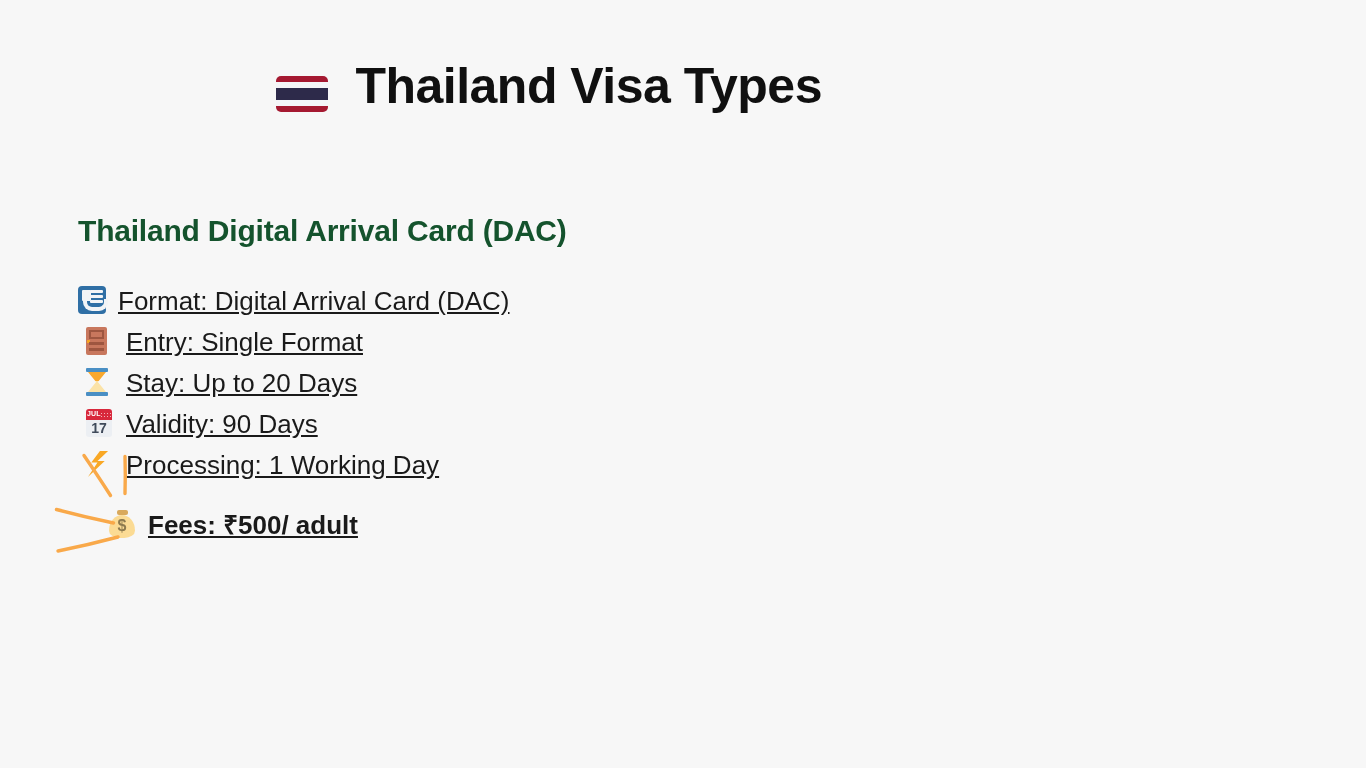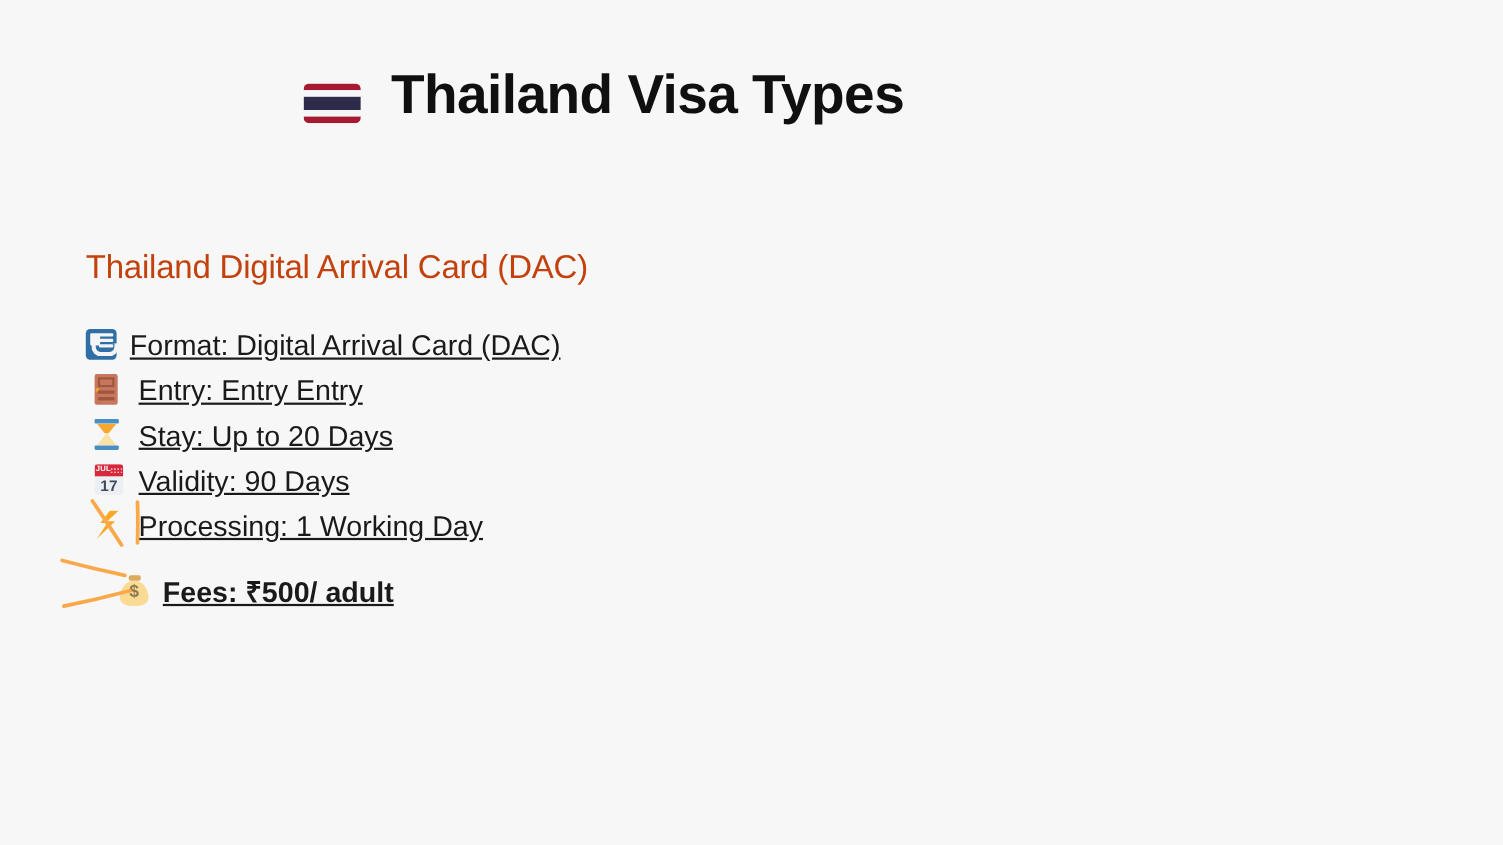--- a/index.html
+++ b/index.html
@@ -60,25 +60,25 @@
 
   
   .content {
     position: absolute;
     left: 78px;
     top: 206px;
     width: 1100px;
   }
   .section-heading {
     font-size: 30px;
-    font-weight: normal;
+    font-weight: bold;
     line-height: 44px;
     letter-spacing: -0.2px;
-    color: #c2410c;
-    margin: 16px 0 28px 0;
+    color: #14532d;
+    margin: 3px 0 28px 0;
     white-space: nowrap;
   }
   .spec-list {
     list-style: none;
     margin: 0;
     padding: 0;
   }
   .spec-row {
     display: flex;
     align-items: baseline;
@@ -262,21 +262,21 @@
       <span class="ico">
         <span class="em em-passport"><i></i></span>
       </span>
       <span class="spec-text">Format: Digital Arrival Card (DAC)</span>
     </li>
 
     <li class="spec-row indent">
       <span class="ico">
         <span class="em em-door"><i></i></span>
       </span>
-      <span class="spec-text">Entry: Entry Entry</span>
+      <span class="spec-text">Entry: Single Format</span>
     </li>
 
     <li class="spec-row indent">
       <span class="ico">
         <span class="em em-hourglass"><i></i></span>
       </span>
       <span class="spec-text">Stay: Up to 20 Days</span>
     </li>
 
     <li class="spec-row indent">

